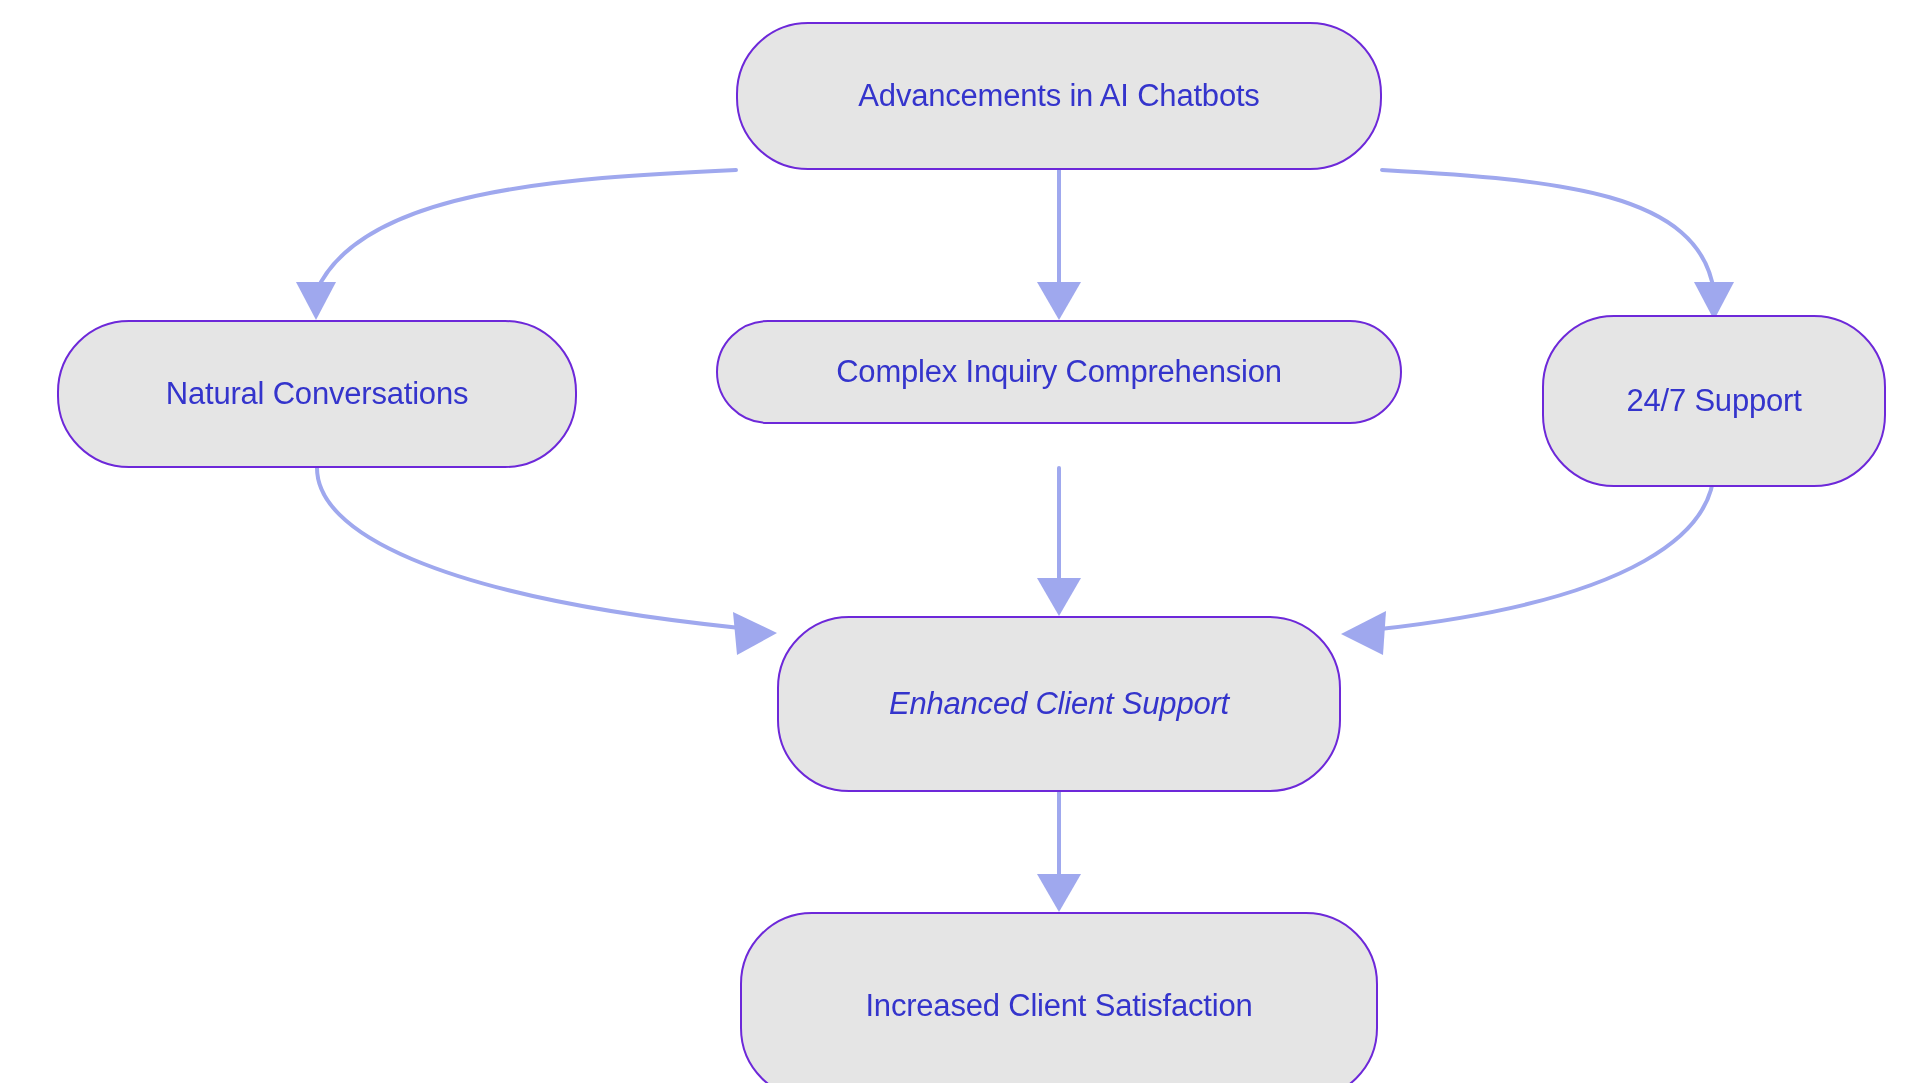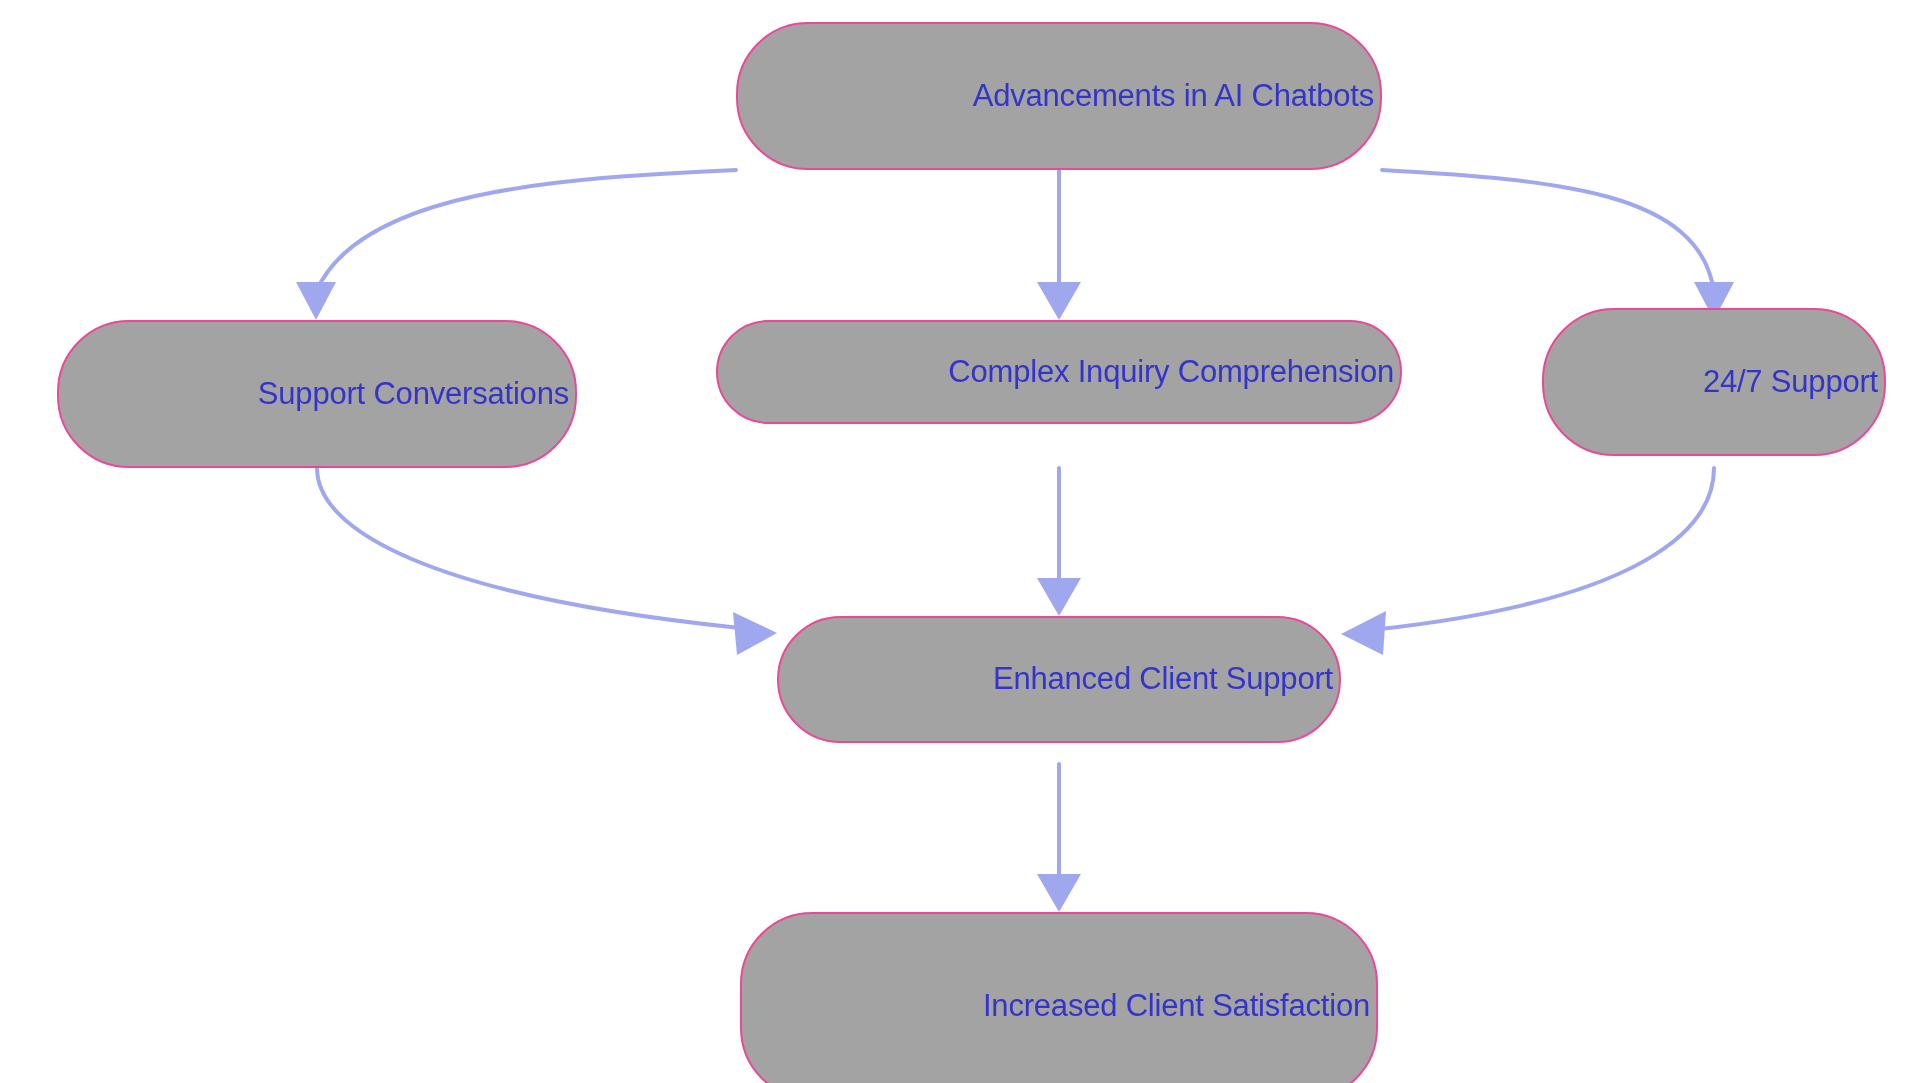--- a/index.html
+++ b/index.html
@@ -26,23 +26,23 @@
     top: 0;
     width: 1920px;
     height: 1083px;
     pointer-events: none;
   }
   .node {
     position: absolute;
     box-sizing: border-box;
     display: flex;
     align-items: center;
-    justify-content: flex-end;
-    background: #a3a3a3;
-    border: 2px solid #ec4899;
+    justify-content: center;
+    background: #e5e5e5;
+    border: 2px solid #6d28d9;
     border-radius: 72px;
     color: #3434cc;
     font-family: "Liberation Sans", sans-serif;
     font-size: 31px;
     font-weight: 400;
     letter-spacing: -0.2px;
     line-height: 1.1;
     white-space: nowrap;
     z-index: 2;
   }
@@ -92,32 +92,32 @@
       <path d="M 1059 764 L 1059 880" fill="none" stroke="#9fa8ee" stroke-width="4" stroke-linecap="round"></path>
       <polygon points="1059,912 1037,874 1081,874" fill="#9fa8ee"></polygon>
     </g>
   </svg>
 
   <div class="node" style="left:736px; top:22px; width:646px; height:148px;">
     <span class="node-label">Advancements in AI Chatbots</span>
   </div>
 
   <div class="node" style="left:57px; top:320px; width:520px; height:148px;">
-    <span class="node-label">Support Conversations</span>
+    <span class="node-label">Natural Conversations</span>
   </div>
 
   <div class="node" style="left:716px; top:320px; width:686px; height:104px;">
     <span class="node-label">Complex Inquiry Comprehension</span>
   </div>
 
-  <div class="node" style="left:1542px; top:308px; width:344px; height:148px;">
+  <div class="node" style="left:1542px; top:315px; width:344px; height:172px;">
     <span class="node-label">24/7 Support</span>
   </div>
 
-  <div class="node" style="left:777px; top:616px; width:564px; height:127px;">
+  <div class="node" style="left:777px; top:616px; width:564px; height:176px;font-style:italic;">
     <span class="node-label">Enhanced Client Support</span>
   </div>
 
   <div class="node" style="left:740px; top:912px; width:638px; height:188px;">
     <span class="node-label">Increased Client Satisfaction</span>
   </div>
 
 </div>
 
 </body></html>

